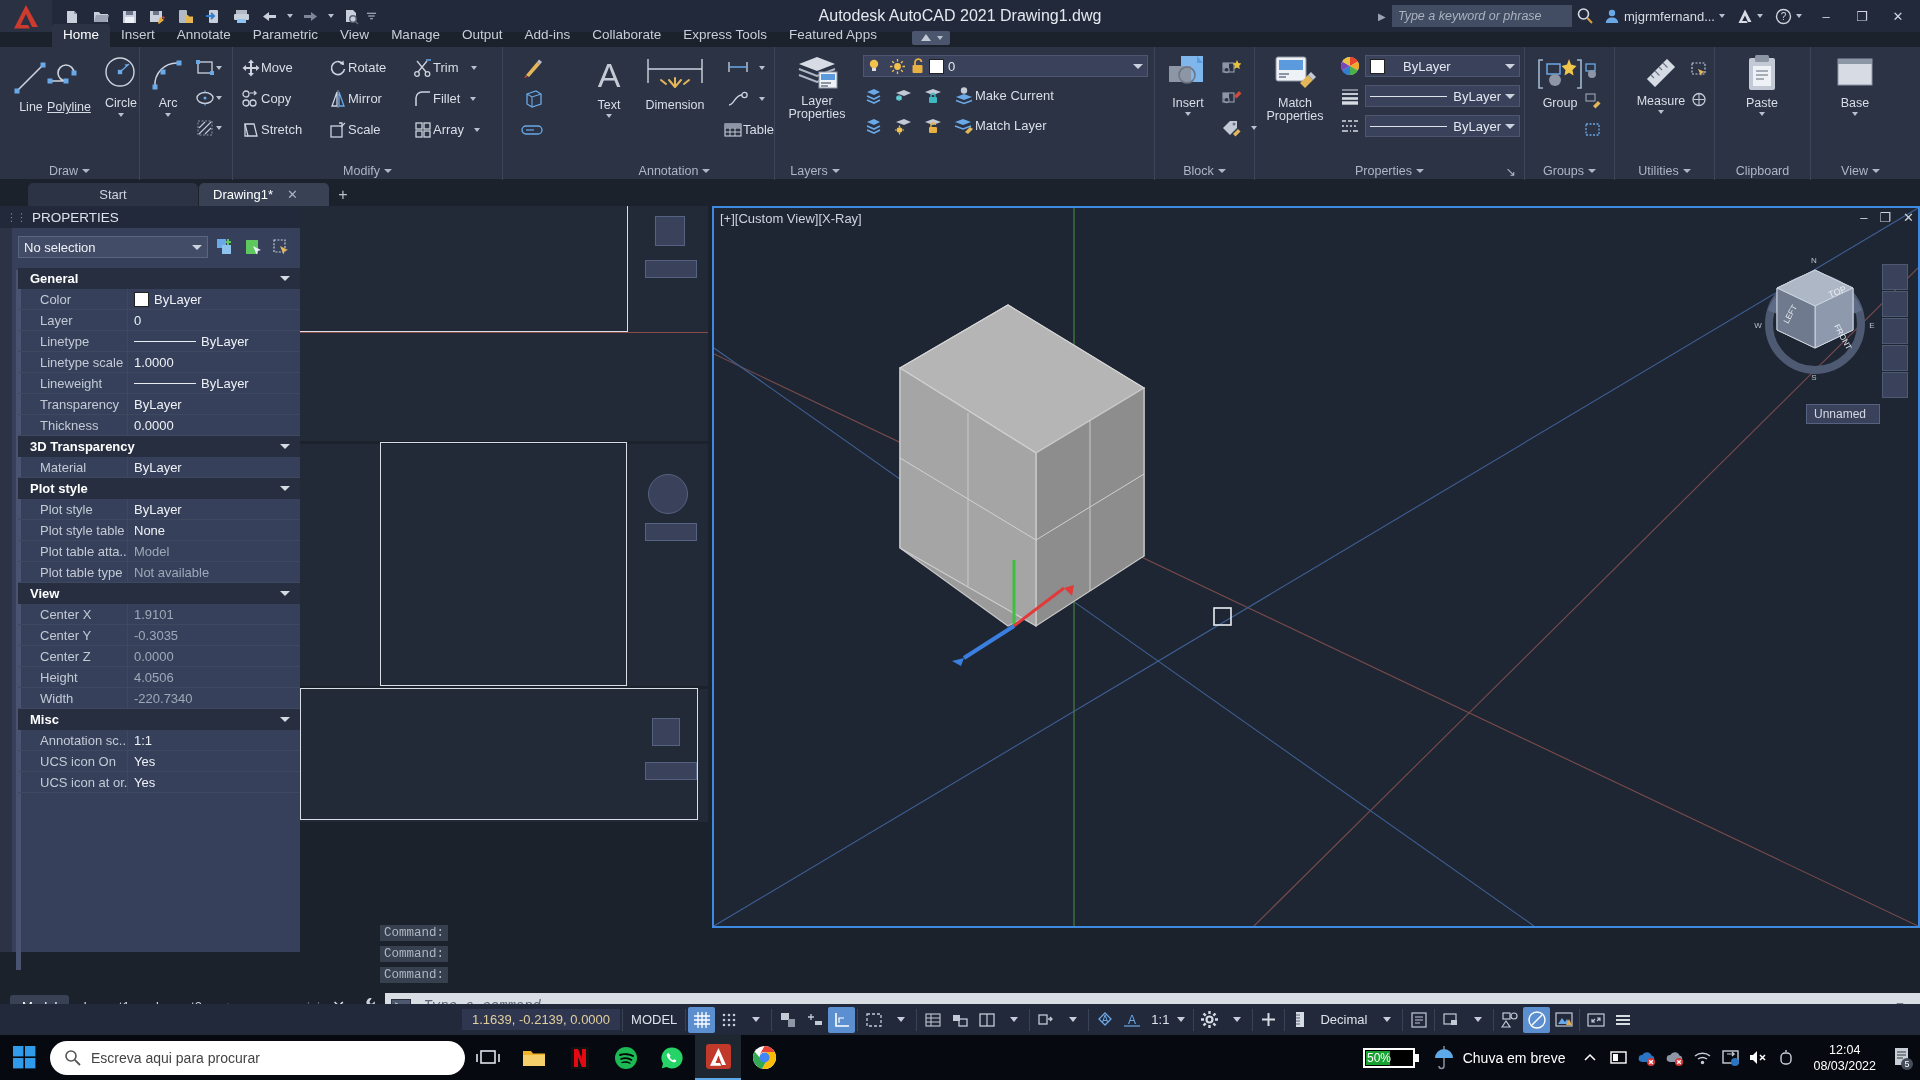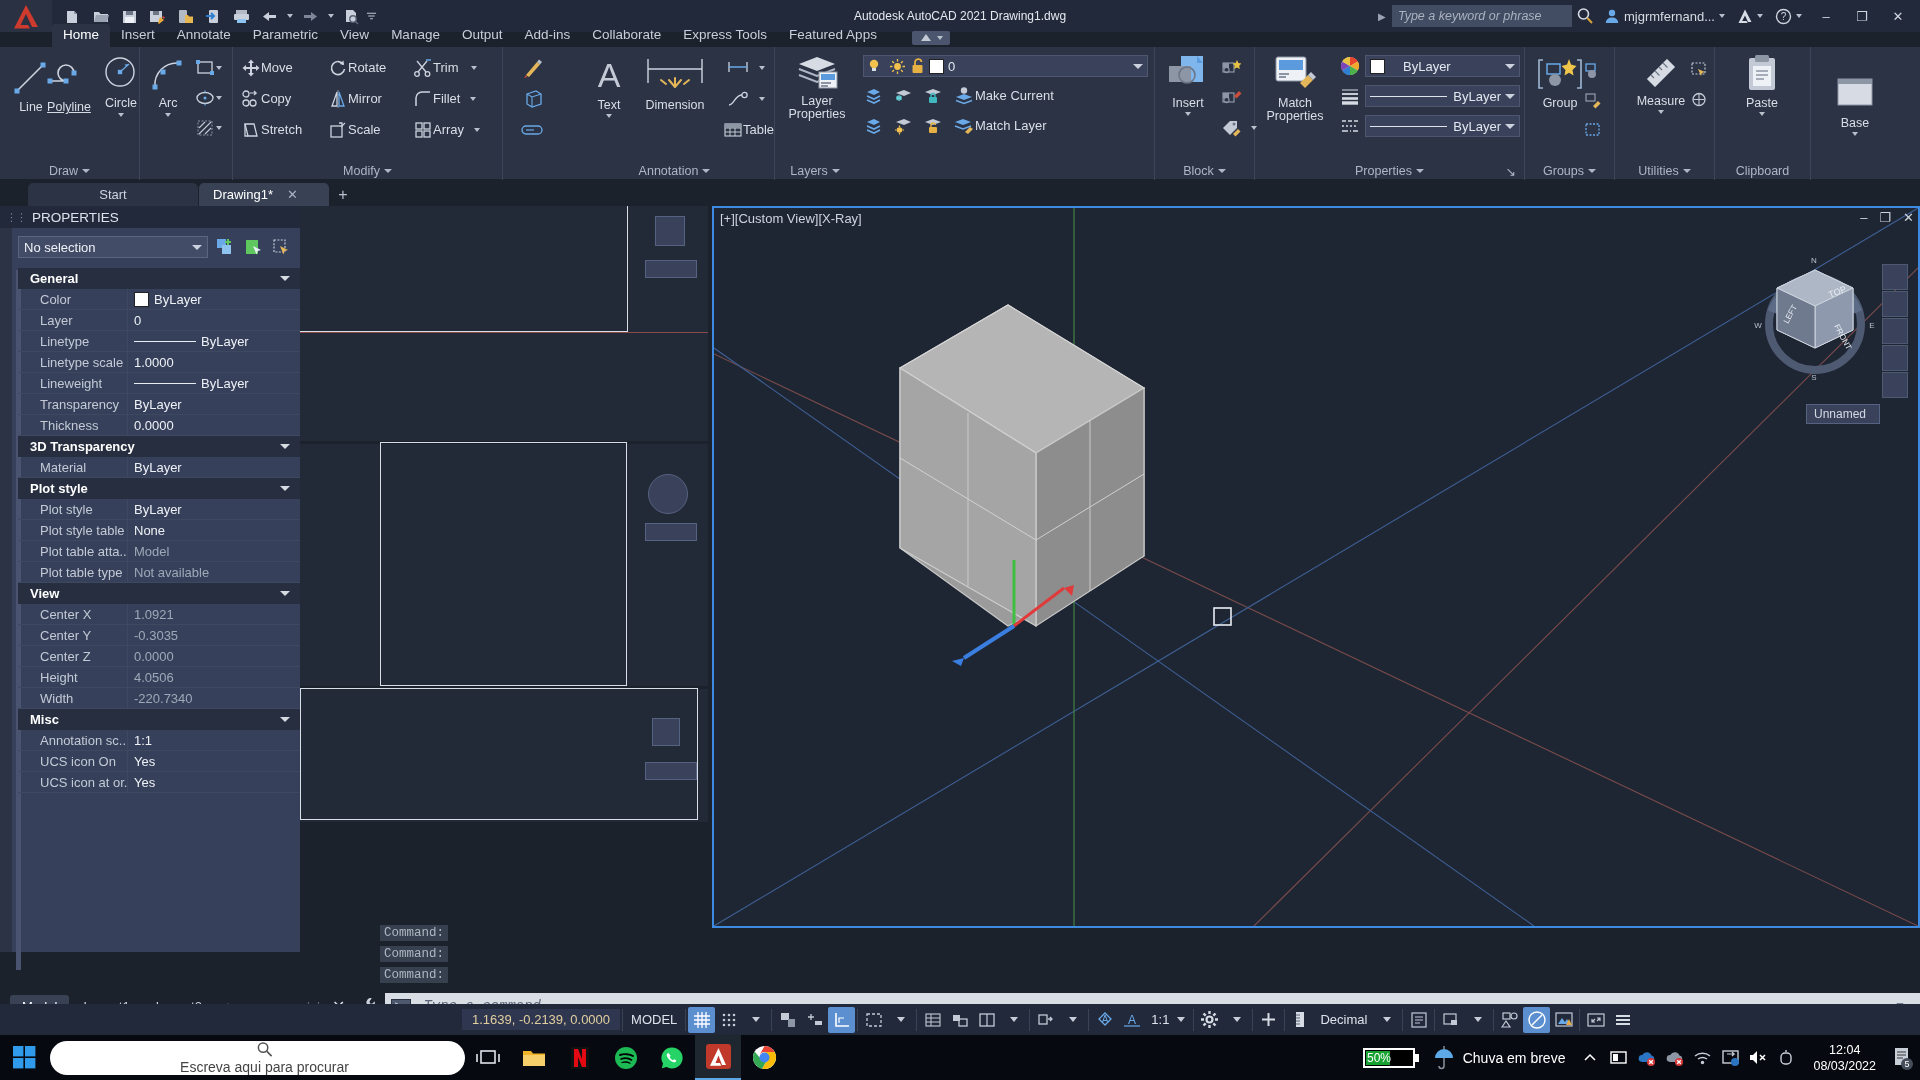--- a/index.html
+++ b/index.html
@@ -20,21 +20,21 @@
   }
   #applogo svg { display:block; }
   .qat { display:flex; align-items:center; gap:2px; padding-left:8px;}
   .qicon {
     width:26px; height:26px; display:flex; align-items:center; justify-content:center;
     border-radius:2px; cursor:default;
   }
   .qcaret { width:11px; height:26px; display:flex; align-items:center; justify-content:center;}
   .caret-d { width:0;height:0;border-left:3.5px solid transparent;border-right:3.5px solid transparent;border-top:4px solid #b8c0cc;}
   #title-text {
-    position:absolute; left:0; width:1920px; text-align:center; font-size:12px; color:#e4e9f0;
+    position:absolute; left:0; width:1920px; text-align:center; font-size:16px; color:#e4e9f0;
     pointer-events:none;
   }
   #tb-right { margin-left:auto; display:flex; align-items:center; height:32px; padding-right:4px;}
   #searchwrap { display:flex; align-items:center; }
   #search-arrow { width:20px;text-align:center;color:#9aa3b2;font-size:10px;}
   #searchbox {
     width:180px; height:22px; background:#424c62; border:none; color:#c5ccd8;
     font-style:italic; font-size:12.5px; padding:0 6px; font-family:"Liberation Sans",sans-serif;
   }
   #searchbox::placeholder { color:#aab2c0; font-style:italic;}
@@ -153,21 +153,21 @@
   .sb-btn.on { background:#5b8fd0; }
   #coords { background:#2f3750; color:#e2cf9e; font-size:13px; padding:3px 10px;}
   .sb-caret { width:0;height:0;border-left:4px solid transparent;border-right:4px solid transparent;border-top:5px solid #c6ccd8;}
   .sb-text { font-size:13px;color:#dde3ec;}
 
   
   #taskbar { position:absolute; left:0; bottom:0; width:1920px; height:45px; background:#060a10;
     display:flex; align-items:center;}
   #startbtn { width:48px;height:45px;display:flex;align-items:center;justify-content:center;}
   #tb-search { width:415px;height:34px;background:#fff;border-radius:17px;display:flex;align-items:center;
-    padding-left:14px;gap:2px; margin-left:2px;flex-direction:column;}
+    padding-left:14px;gap:10px; margin-left:2px;}
   #tb-search .txt{color:#444;font-size:14px;}
   .tbicon { width:46px;height:45px;display:flex;align-items:center;justify-content:center;}
   .tbicon.active { background:#1e2630; border-bottom:2px solid #5fa8e8; }
   #tray { margin-left:auto; display:flex; align-items:center; height:45px; gap:2px; padding-right:4px;}
   #battery { display:flex;align-items:center;}
   #clock { text-align:center; color:#fff; font-size:12.5px; line-height:16px; padding:0 12px;}
   .trayicon { width:26px;height:45px;display:flex;align-items:center;justify-content:center;}
   #weather{display:flex;align-items:center;gap:8px;color:#fff;font-size:14px;padding:0 10px;}
 </style>
 </head>
@@ -770,21 +770,21 @@
           <rect x="15" y="2" width="14" height="7" rx="1.5" fill="#8d96a5"></rect>
           <rect x="13" y="13" width="18" height="20" fill="#eef1f6"></rect>
           <path d="M16 18 h12 M16 22 h12 M16 26 h8" stroke="#8d96a5" stroke-width="1.4"></path>
         </svg>
       <span class="lbl">Paste</span>
       <div class="caret-d" style="margin-top:2px;"></div>
     </div>
     <div class="panel-title"><span>Clipboard</span></div>
   </div>
 
-  <div class="panel" style="left:1806px;width:109px;border-right:none;margin-top:20px;">
+  <div class="panel" style="left:1806px;width:109px;border-right:none;">
     <div class="big-btn" style="left:20px;top:6px;">
       <svg width="46" height="42" viewBox="0 0 46 42">
           <rect x="6" y="6" width="34" height="26" fill="#d7dce4" stroke="#8d96a5"></rect>
           <rect x="6" y="6" width="34" height="5" fill="#8d96a5"></rect>
         </svg>
       <span class="lbl">Base</span>
       <div class="caret-d" style="margin-top:2px;"></div>
     </div>
     <div class="panel-title"><span>View</span><span class="pc"></span></div>
   </div>
@@ -923,21 +923,21 @@
             <span>Not available</span>
           </div>
         </div>
         <div class="grp-hdr">
           <span>View</span>
           <div class="gc"></div>
         </div>
         <div class="prow">
           <div class="k">Center X</div>
           <div class="v dim">
-            <span>1.0921</span>
+            <span>1.9101</span>
           </div>
         </div>
         <div class="prow">
           <div class="k">Center Y</div>
           <div class="v dim">
             <span>-0.3035</span>
           </div>
         </div>
         <div class="prow">
           <div class="k">Center Z</div>

